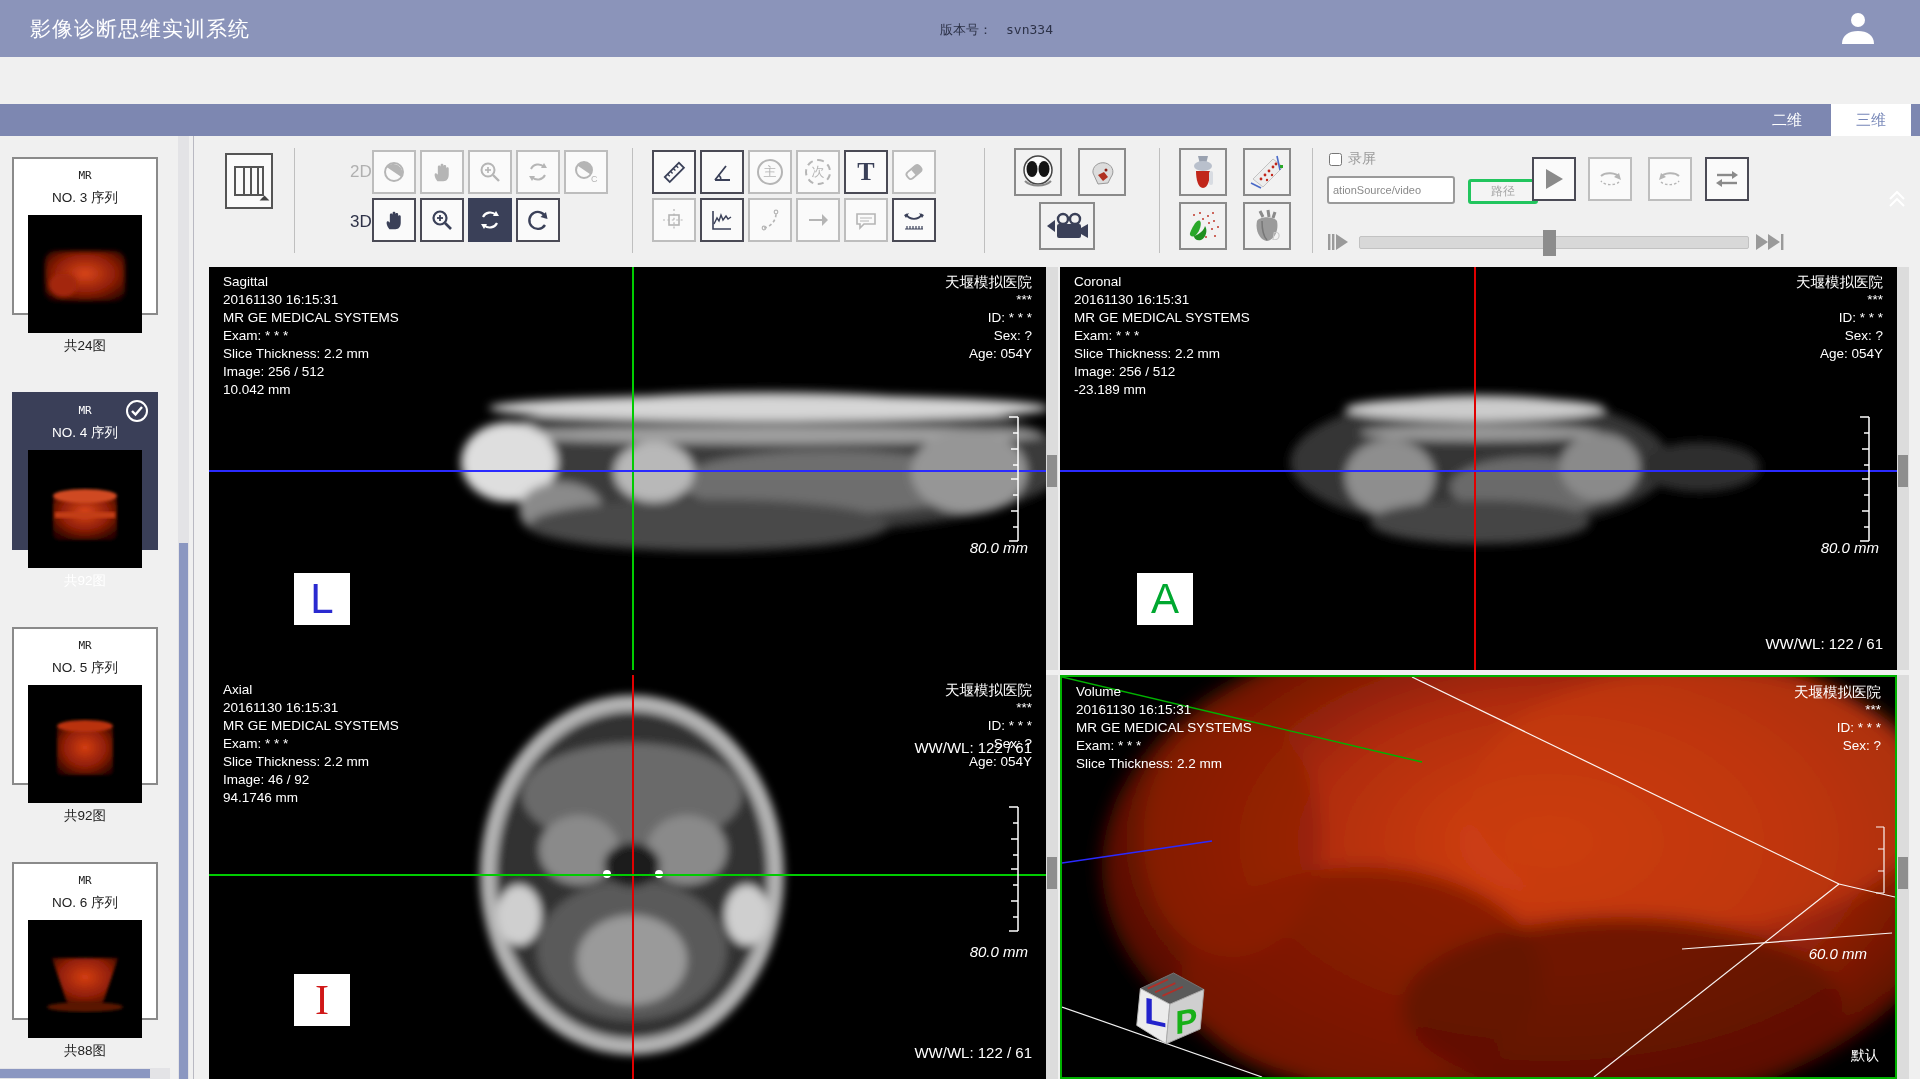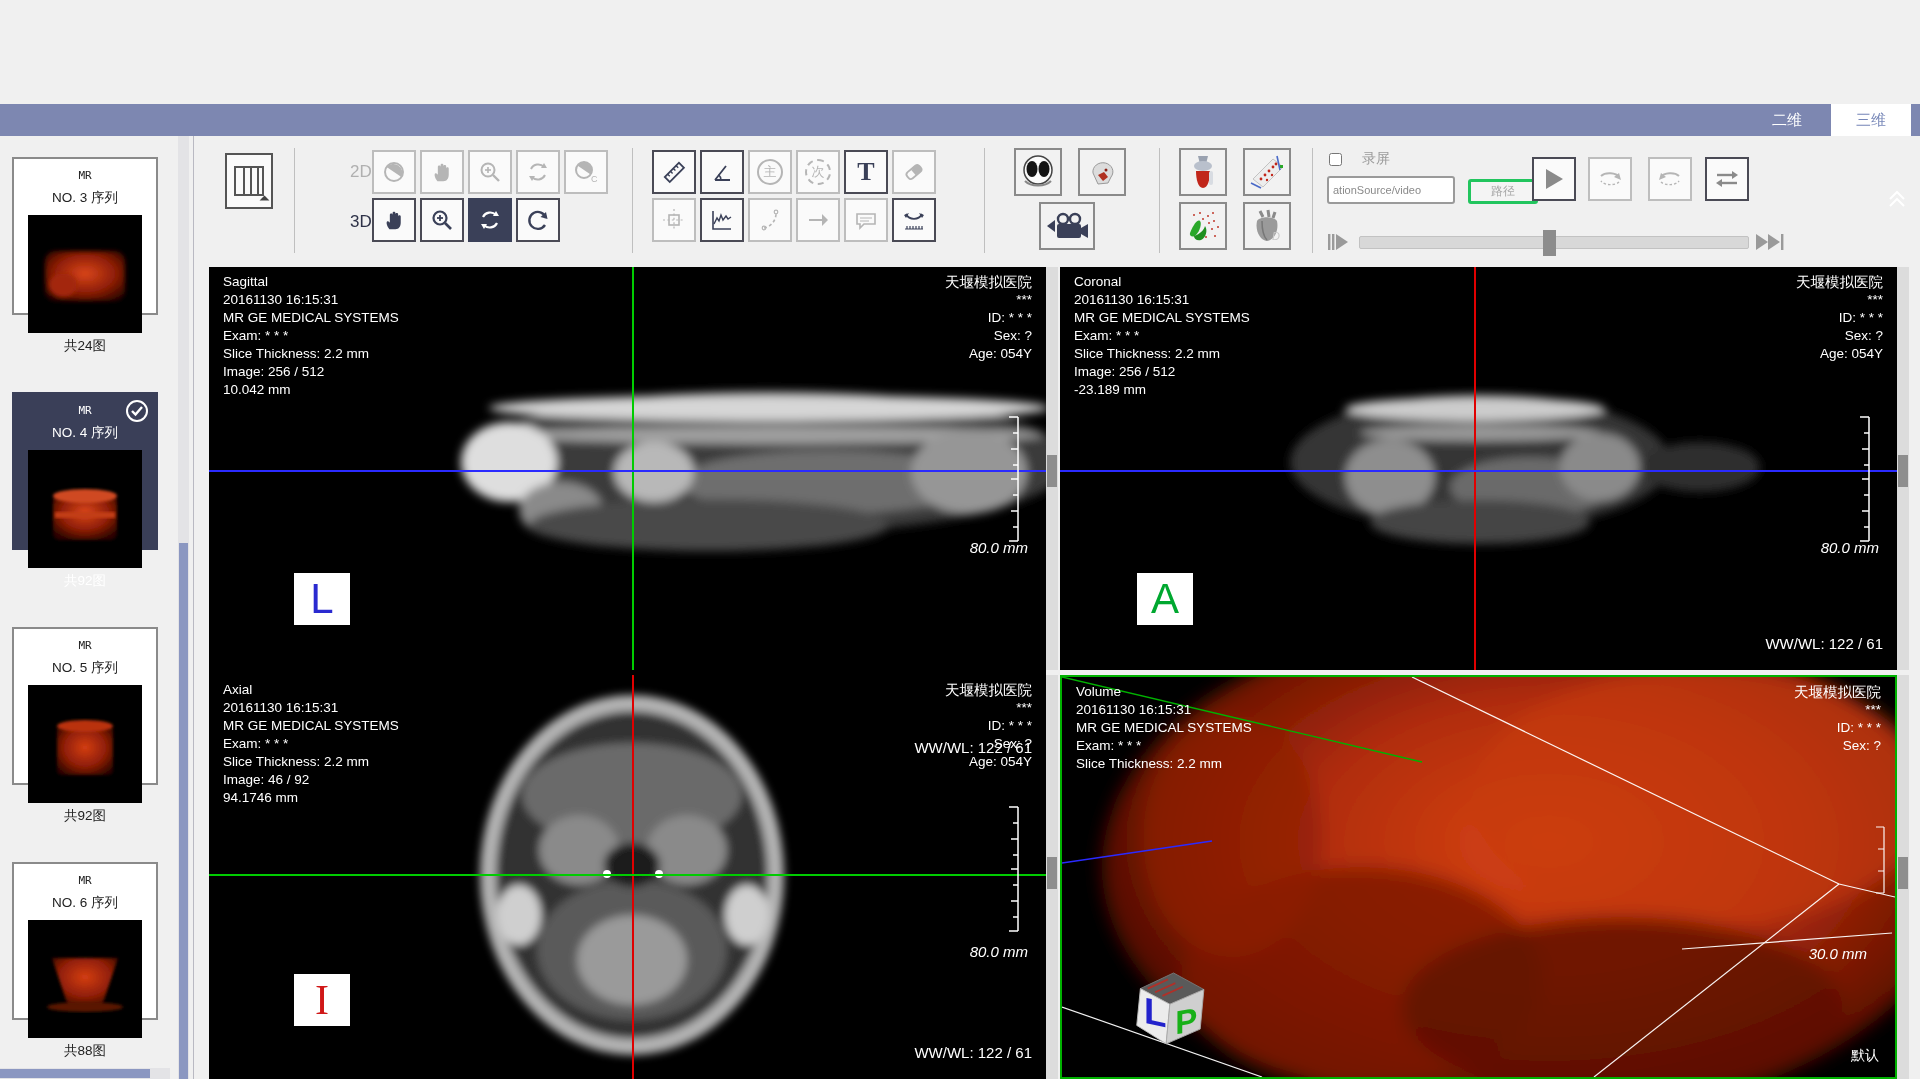--- a/index.html
+++ b/index.html
@@ -56,21 +56,21 @@
   .modelbl.d2 { color:#b0b0b0; }
   .modelbl.d3 { color:#2e3248; }
   .circ { width:26px; height:26px; border:2px solid currentColor; border-radius:50%;
     display:flex; align-items:center; justify-content:center; font-size:13px; }
   .circ.dash { border-style:dashed; }
   .ttool { font-family:"Liberation Serif","DejaVu Serif",serif; font-size:26px; font-weight:bold; }
   .layoutbtn { position:absolute; left:31px; top:17px; width:48px; height:56px; border:2px solid #555;
     background:#fafafa; display:flex; align-items:center; justify-content:center; cursor:pointer; }
   .layoutbtn .tri { position:absolute; right:3px; bottom:3px; width:0; height:0;
     border-left:7px solid transparent; border-top:7px solid #444; transform:rotate(-45deg); }
-  .recrow { position:absolute; left:1135px; top:14px; display:flex; align-items:center; gap:20px;
+  .recrow { position:absolute; left:1135px; top:14px; display:flex; align-items:center; gap:6px;
     font-size:14px; color:#9a9a9a; }
   .recrow input[type=checkbox] { width:13px; height:13px; }
   .pathinput { position:absolute; left:1133px; top:40px; width:128px; height:28px;
     border:2px solid #9a9a9a; border-radius:3px; font-size:11px; color:#8a8a8a; padding:0 4px;
     background:#fff; font-family:"Liberation Sans",sans-serif; }
   .pathbtn { position:absolute; left:1274px; top:43px; width:70px; height:25px; background:#f4f4f4;
     border:3px solid #22c55e; border-radius:3px; font-size:12px; color:#a8a8a8; cursor:pointer; }
   .slider { position:absolute; left:1133px; top:92px; width:470px; height:30px; }
   .slider .skipL { position:absolute; left:0; top:5px; }
   .slider .track { position:absolute; left:32px; top:8px; width:390px; height:13px; background:#d8d8d8;
@@ -102,20 +102,32 @@
   .vpscroll { position:absolute; width:12px; background:#dcdcdc; }
   .vpscroll .th { position:absolute; left:1px; width:10px; height:32px; background:#8e8e8e; }
   .preset { position:absolute; right:16px; bottom:12px; font-size:14px; z-index:5; }
   .cube { position:absolute; left:60px; top:284px; z-index:5; }
 </style>
 </head>
 <body>
 
 <div class="app">
 
+  <header class="topbar">
+    <div class="title">影像诊断思维实训系统</div>
+    <div class="version">
+      <span>版本号：</span><span class="vv">svn334</span>
+    </div>
+    <span class="user-ic">
+      <svg width="40" height="40" viewBox="0 0 40 40">
+          <circle cx="20" cy="12" r="7" fill="#fff"></circle>
+          <path d="M4 36c0-9 7-13 16-13s16 4 16 13z" fill="#fff"></path>
+        </svg>
+    </span>
+  </header>
 
 
   <div class="tabstrip">
     <div class="tab t2">二维</div>
     <div class="tab t3">三维</div>
   </div>
 
   <aside class="sidebar">
 
     <div class="scard" style="top:21px">
@@ -714,21 +726,21 @@
           <div>MR GE MEDICAL SYSTEMS</div>
           <div>Exam: * * *</div>
           <div>Slice Thickness: 2.2  mm</div>
         </div>
         <div class="meta-r">
           <div class="hosp">天堰模拟医院</div>
           <div>***</div>
           <div>ID: * * *</div>
           <div>Sex: ?</div>
         </div>
-        <div class="scalelbl" style="top:268px; right:28px">30.0 mm</div>
+        <div class="scalelbl" style="top:268px; right:28px">60.0 mm</div>
         <div class="preset">默认</div>
       </div>
 
       <div class="vpscroll" style="left:852px; top:0; height:403px">
           <div class="th" style="top:188px"></div>
         </div>
       <div class="vpscroll" style="left:1703px; top:0; height:403px">
           <div class="th" style="top:188px"></div>
         </div>
       <div class="vpscroll" style="left:852px; top:408px; height:404px">

